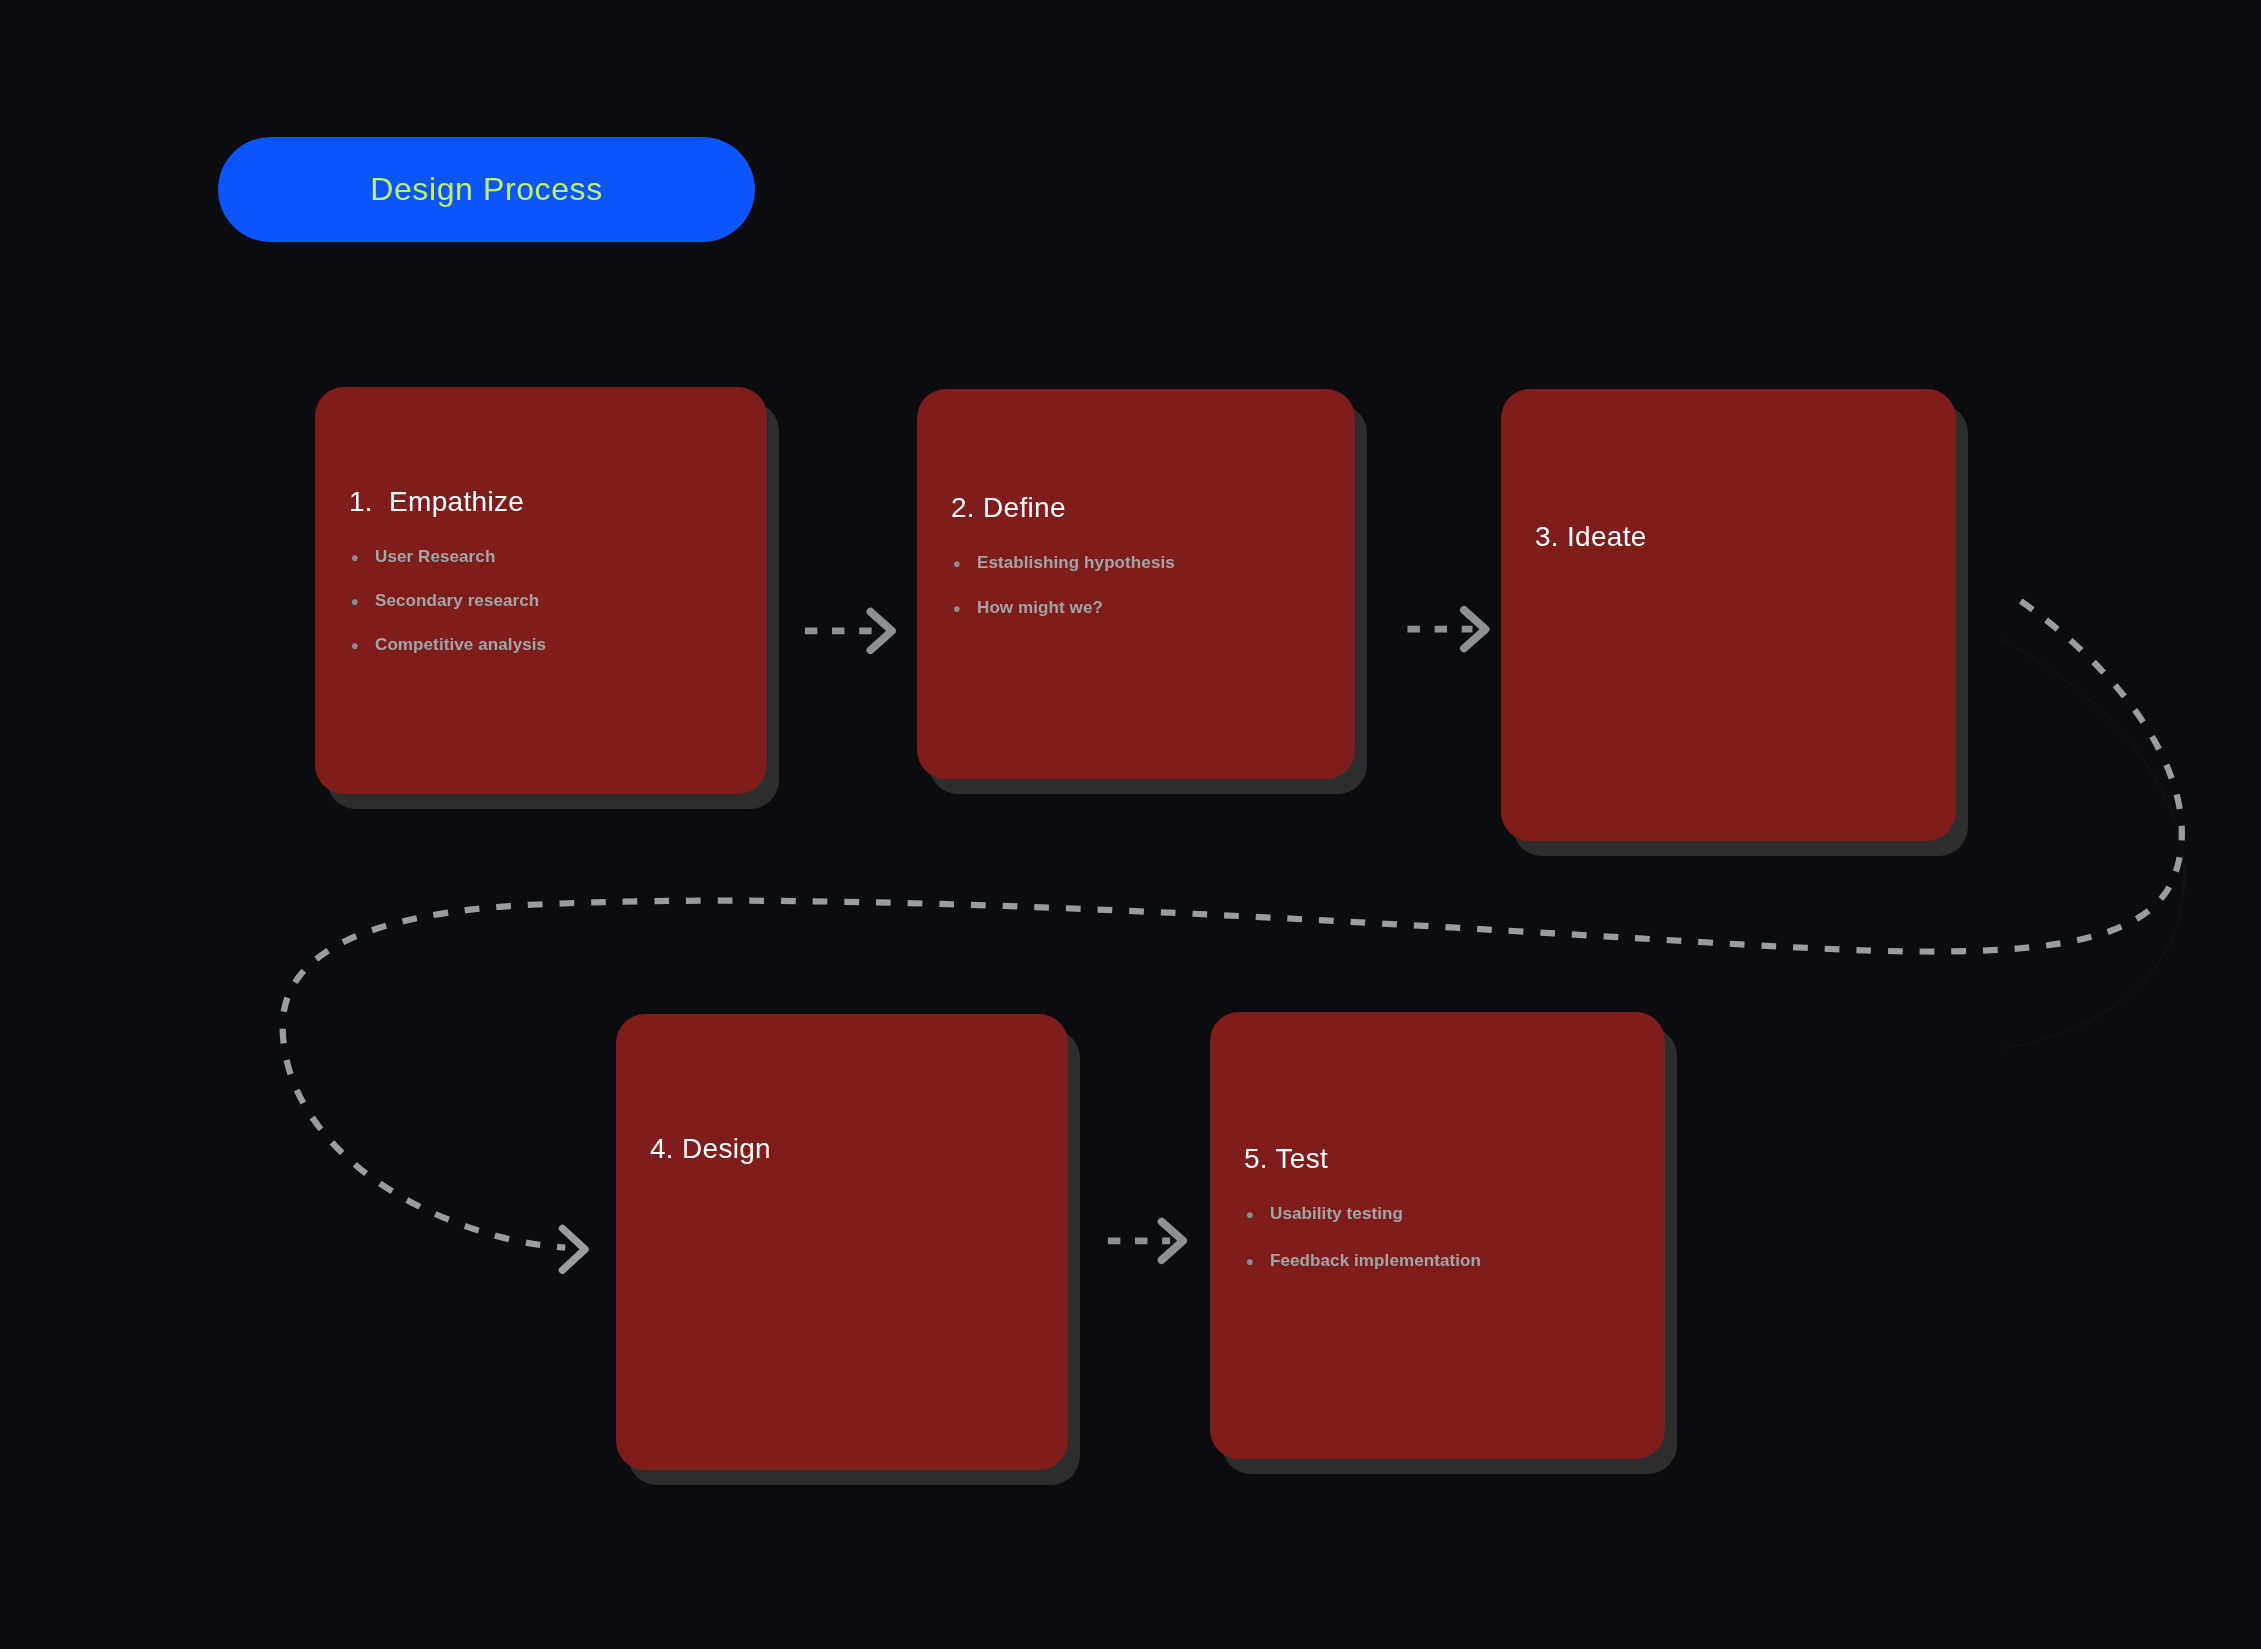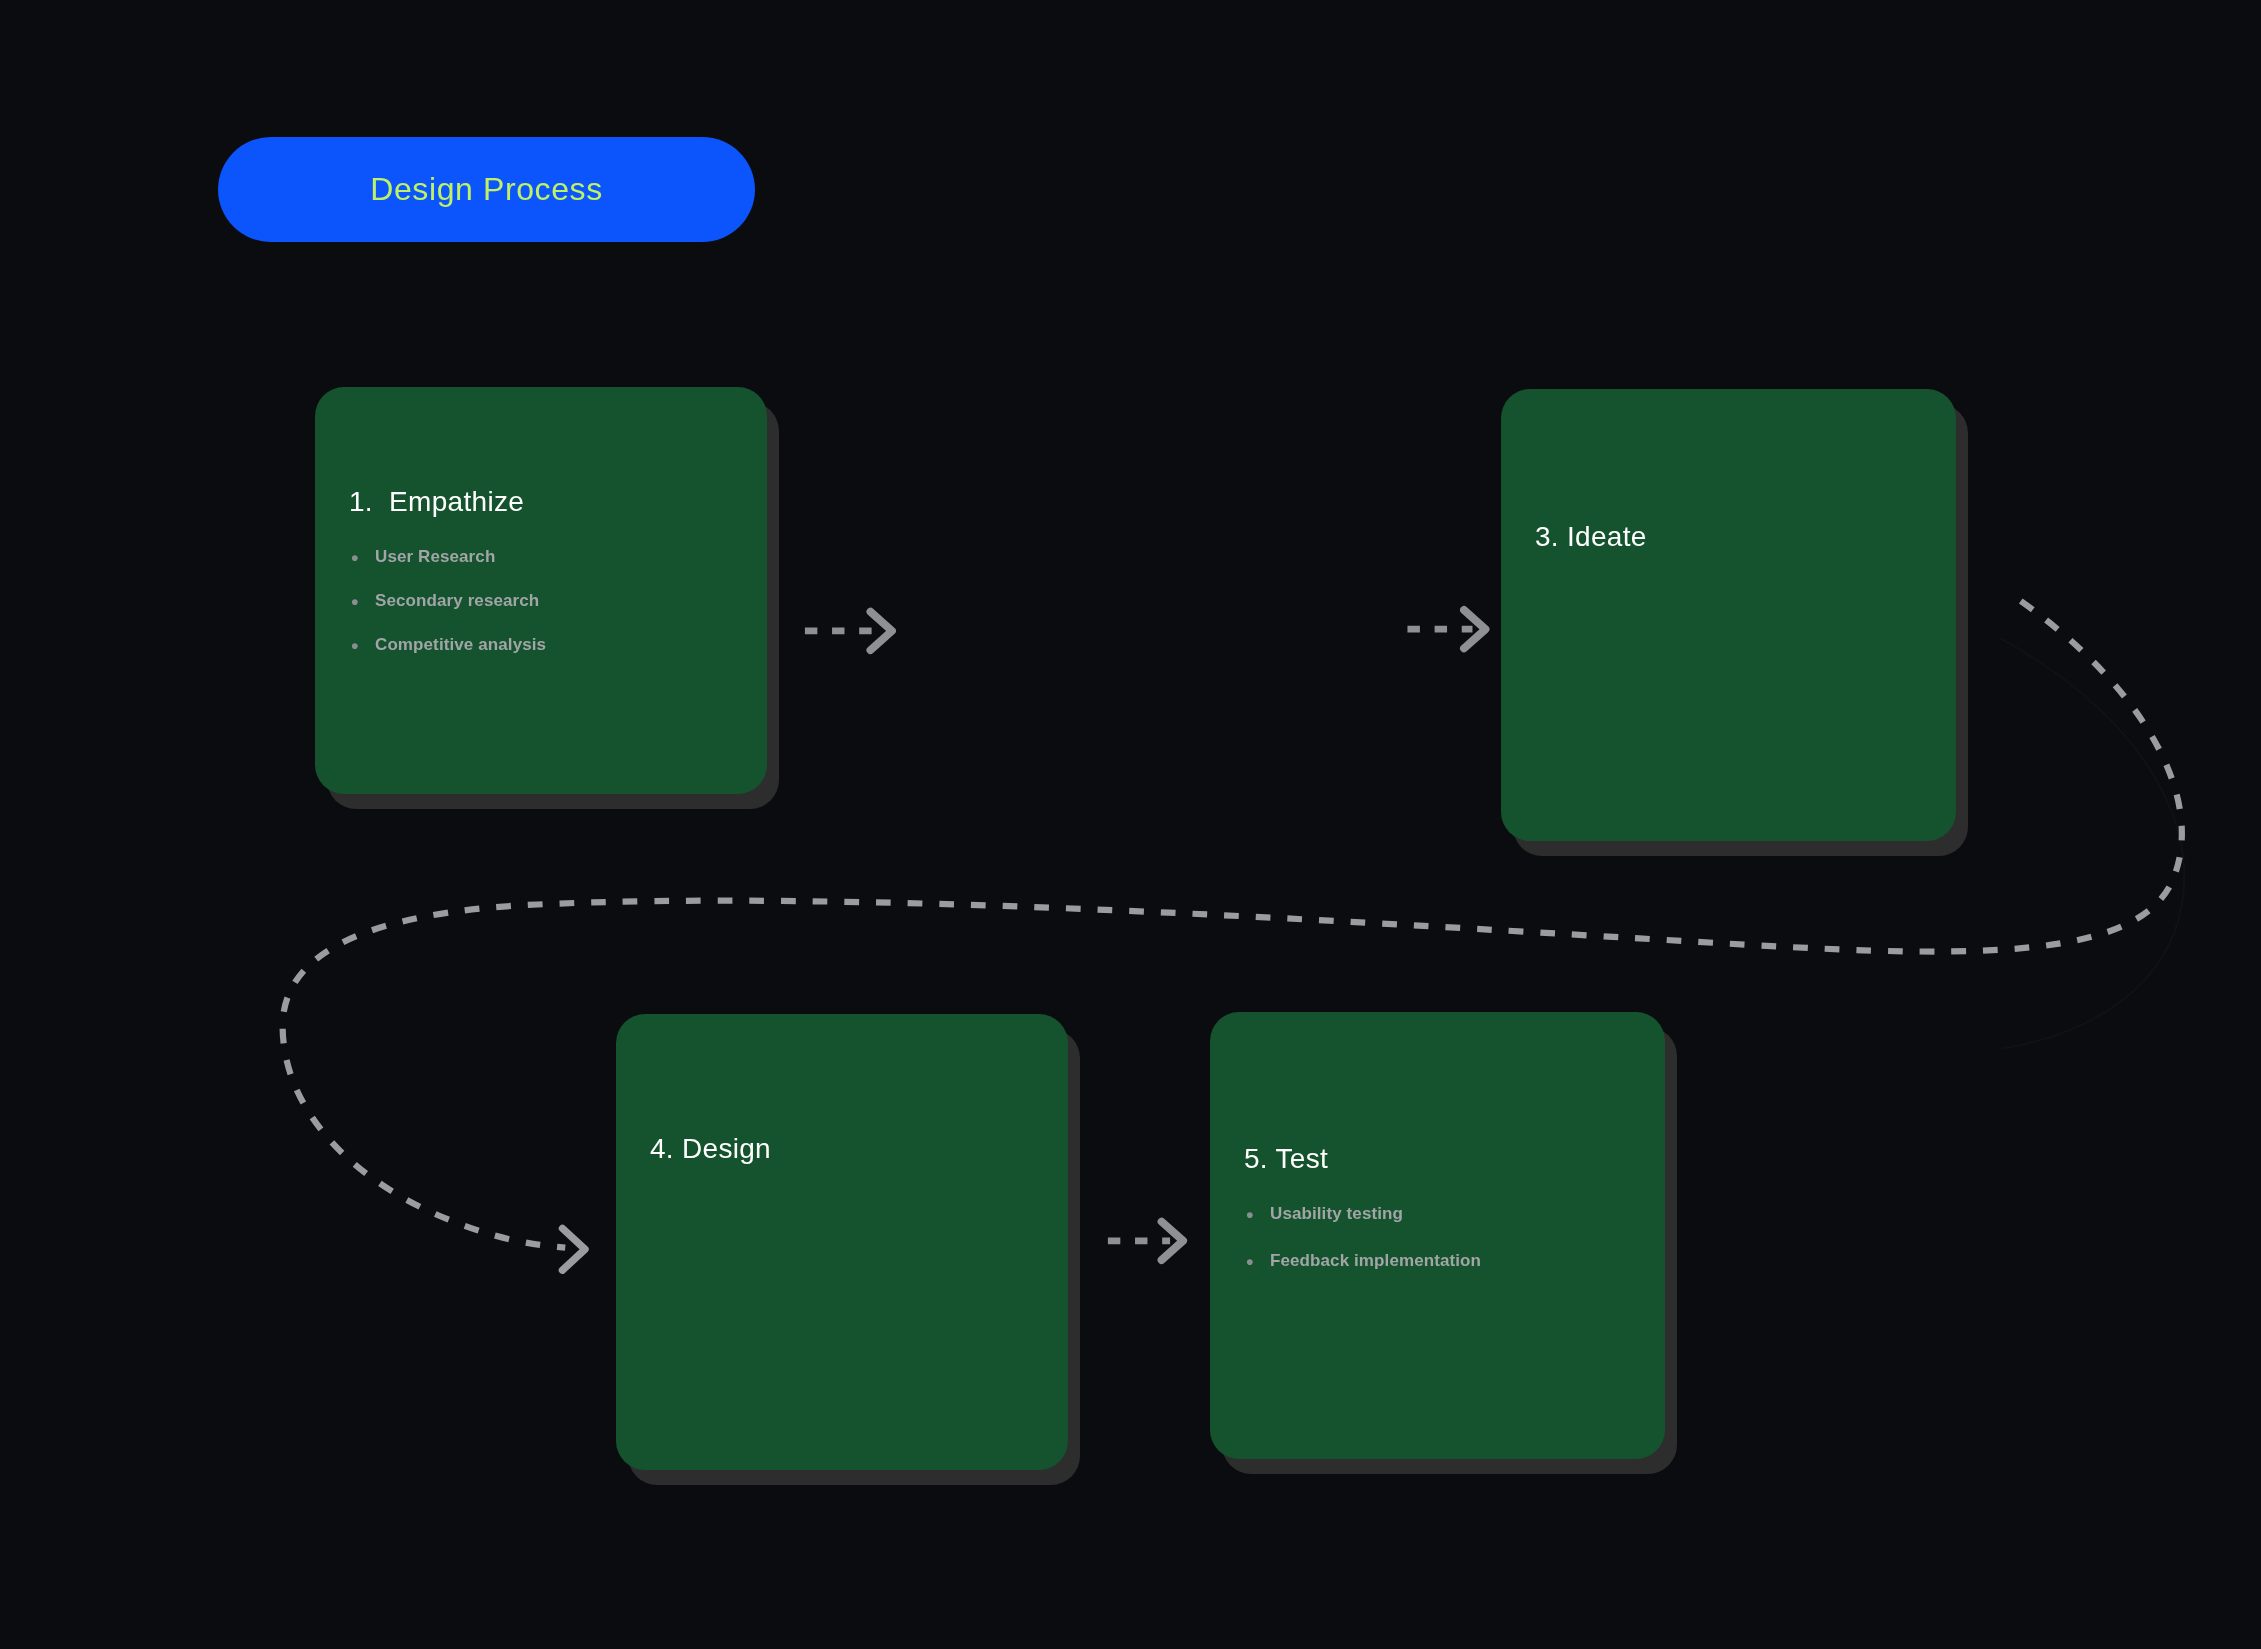--- a/index.html
+++ b/index.html
@@ -71,21 +71,21 @@
     height: 100%;
     border-radius: 29px;
     background: #2d2d2e;
   }
   .card {
     position: absolute;
     left: 0; top: 0;
     width: 100%;
     height: 100%;
     border-radius: 29px;
-    background: #14532d;
+    background: #7f1d1d;
     box-sizing: border-box;
     padding: 0 34px;
     display: flex;
     flex-direction: column;
     justify-content: flex-start;
   }
   .card-title {
     color: #ffffff;
     font-size: 28px;
     font-weight: 400;
@@ -173,20 +173,30 @@
     <div class="card">
       <div class="card-title card-title-row">1.  Empathize</div>
       <ul class="card-list">
         <li>User Research</li>
         <li>Secondary research</li>
         <li>Competitive analysis</li>
       </ul>
     </div>
   </div>
 
+  <div class="card-wrap" id="card-2">
+    <div class="card-shadow"></div>
+    <div class="card">
+      <div class="card-title card-title-row">2. Define</div>
+      <ul class="card-list">
+        <li>Establishing hypothesis</li>
+        <li>How might we?</li>
+      </ul>
+    </div>
+  </div>
 
   <div class="card-wrap" id="card-3">
     <div class="card-shadow"></div>
     <div class="card">
       <div class="card-title card-title-row">3. Ideate</div>
     </div>
   </div>
 
   <div class="card-wrap" id="card-4">
     <div class="card-shadow"></div>

